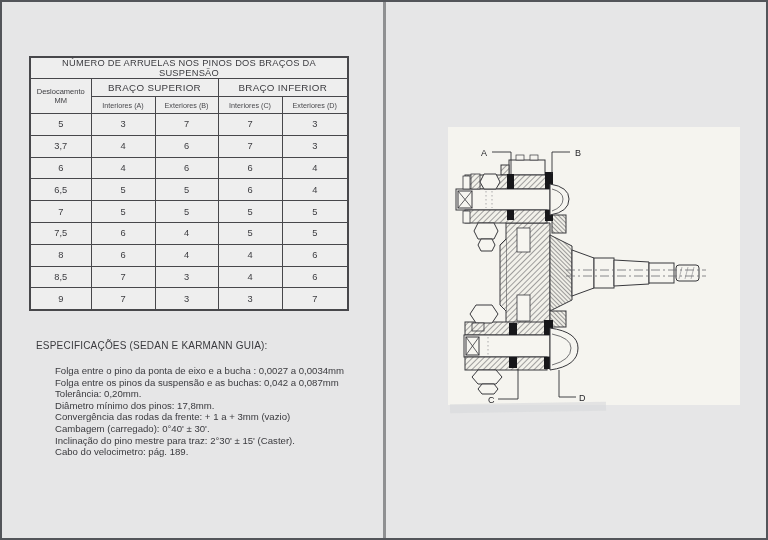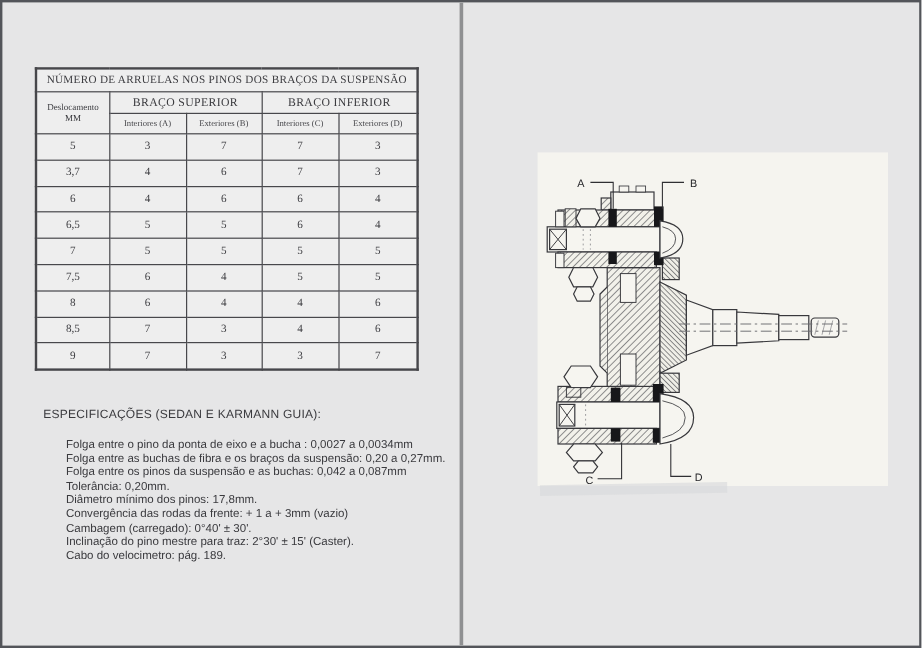--- a/index.html
+++ b/index.html
@@ -14,21 +14,21 @@
     background:#8f9092;
   }
   
   .washer-table {
     position:absolute; left:27px; top:54px;
     border-collapse:collapse; table-layout:fixed;
     background:#eeeeee; border:2px solid #47474b; color:#3c3c40;
   }
   .washer-table th, .washer-table td {
     border:1px solid #47474b; text-align:center; vertical-align:middle;
-    padding:0; font-weight:normal;font-family:Liberation Serif, serif;
+    padding:0; font-weight:normal;
   }
   .t-title { height:18px; font-size:9.3px; letter-spacing:0.25px; }
   .t-group { height:17px; font-size:9.8px; letter-spacing:0.3px; }
   .t-sub   { height:16px; font-size:7.2px; color:#48484c; }
   .t-disp  { font-size:7.5px; line-height:9px; }
   .washer-table tbody td { height:20.8px; font-size:9.3px; }
   
   .specs { position:absolute; left:15px; top:338px; width:362px; color:#3a3a3e;margin-left:19px; }
   .specs-title { font-size:10px; letter-spacing:0.2px; margin:0 0 14px 0; }
   .spec-line { margin-left:19px; font-size:9.6px; line-height:11.6px; white-space:nowrap; }
@@ -140,21 +140,20 @@
           <td>3</td>
           <td>7</td>
         </tr>
       </tbody>
   </table>
 
   <div class="specs">
     <div class="specs-title">ESPECIFICAÇÕES (SEDAN E KARMANN GUIA):</div>
     <div id="spec-lines" class="specs-lines">
         <div class="spec-line">Folga entre o pino da ponta de eixo e a bucha : 0,0027 a 0,0034mm</div>
-        <div class="spec-line">Folga entre as buchas de fibra e os braços da suspensão: 0,20 a 0,27mm.</div>
         <div class="spec-line">Folga entre os pinos da suspensão e as buchas: 0,042 a 0,087mm</div>
         <div class="spec-line">Tolerância: 0,20mm.</div>
         <div class="spec-line">Diâmetro mínimo dos pinos: 17,8mm.</div>
         <div class="spec-line">Convergência das rodas da frente: + 1 a + 3mm (vazio)</div>
         <div class="spec-line">Cambagem (carregado): 0°40' ±  30'.</div>
         <div class="spec-line">Inclinação do pino mestre para traz: 2°30' ± 15' (Caster).</div>
         <div class="spec-line">Cabo do velocimetro: pág. 189.</div>
       </div>
   </div>
 

